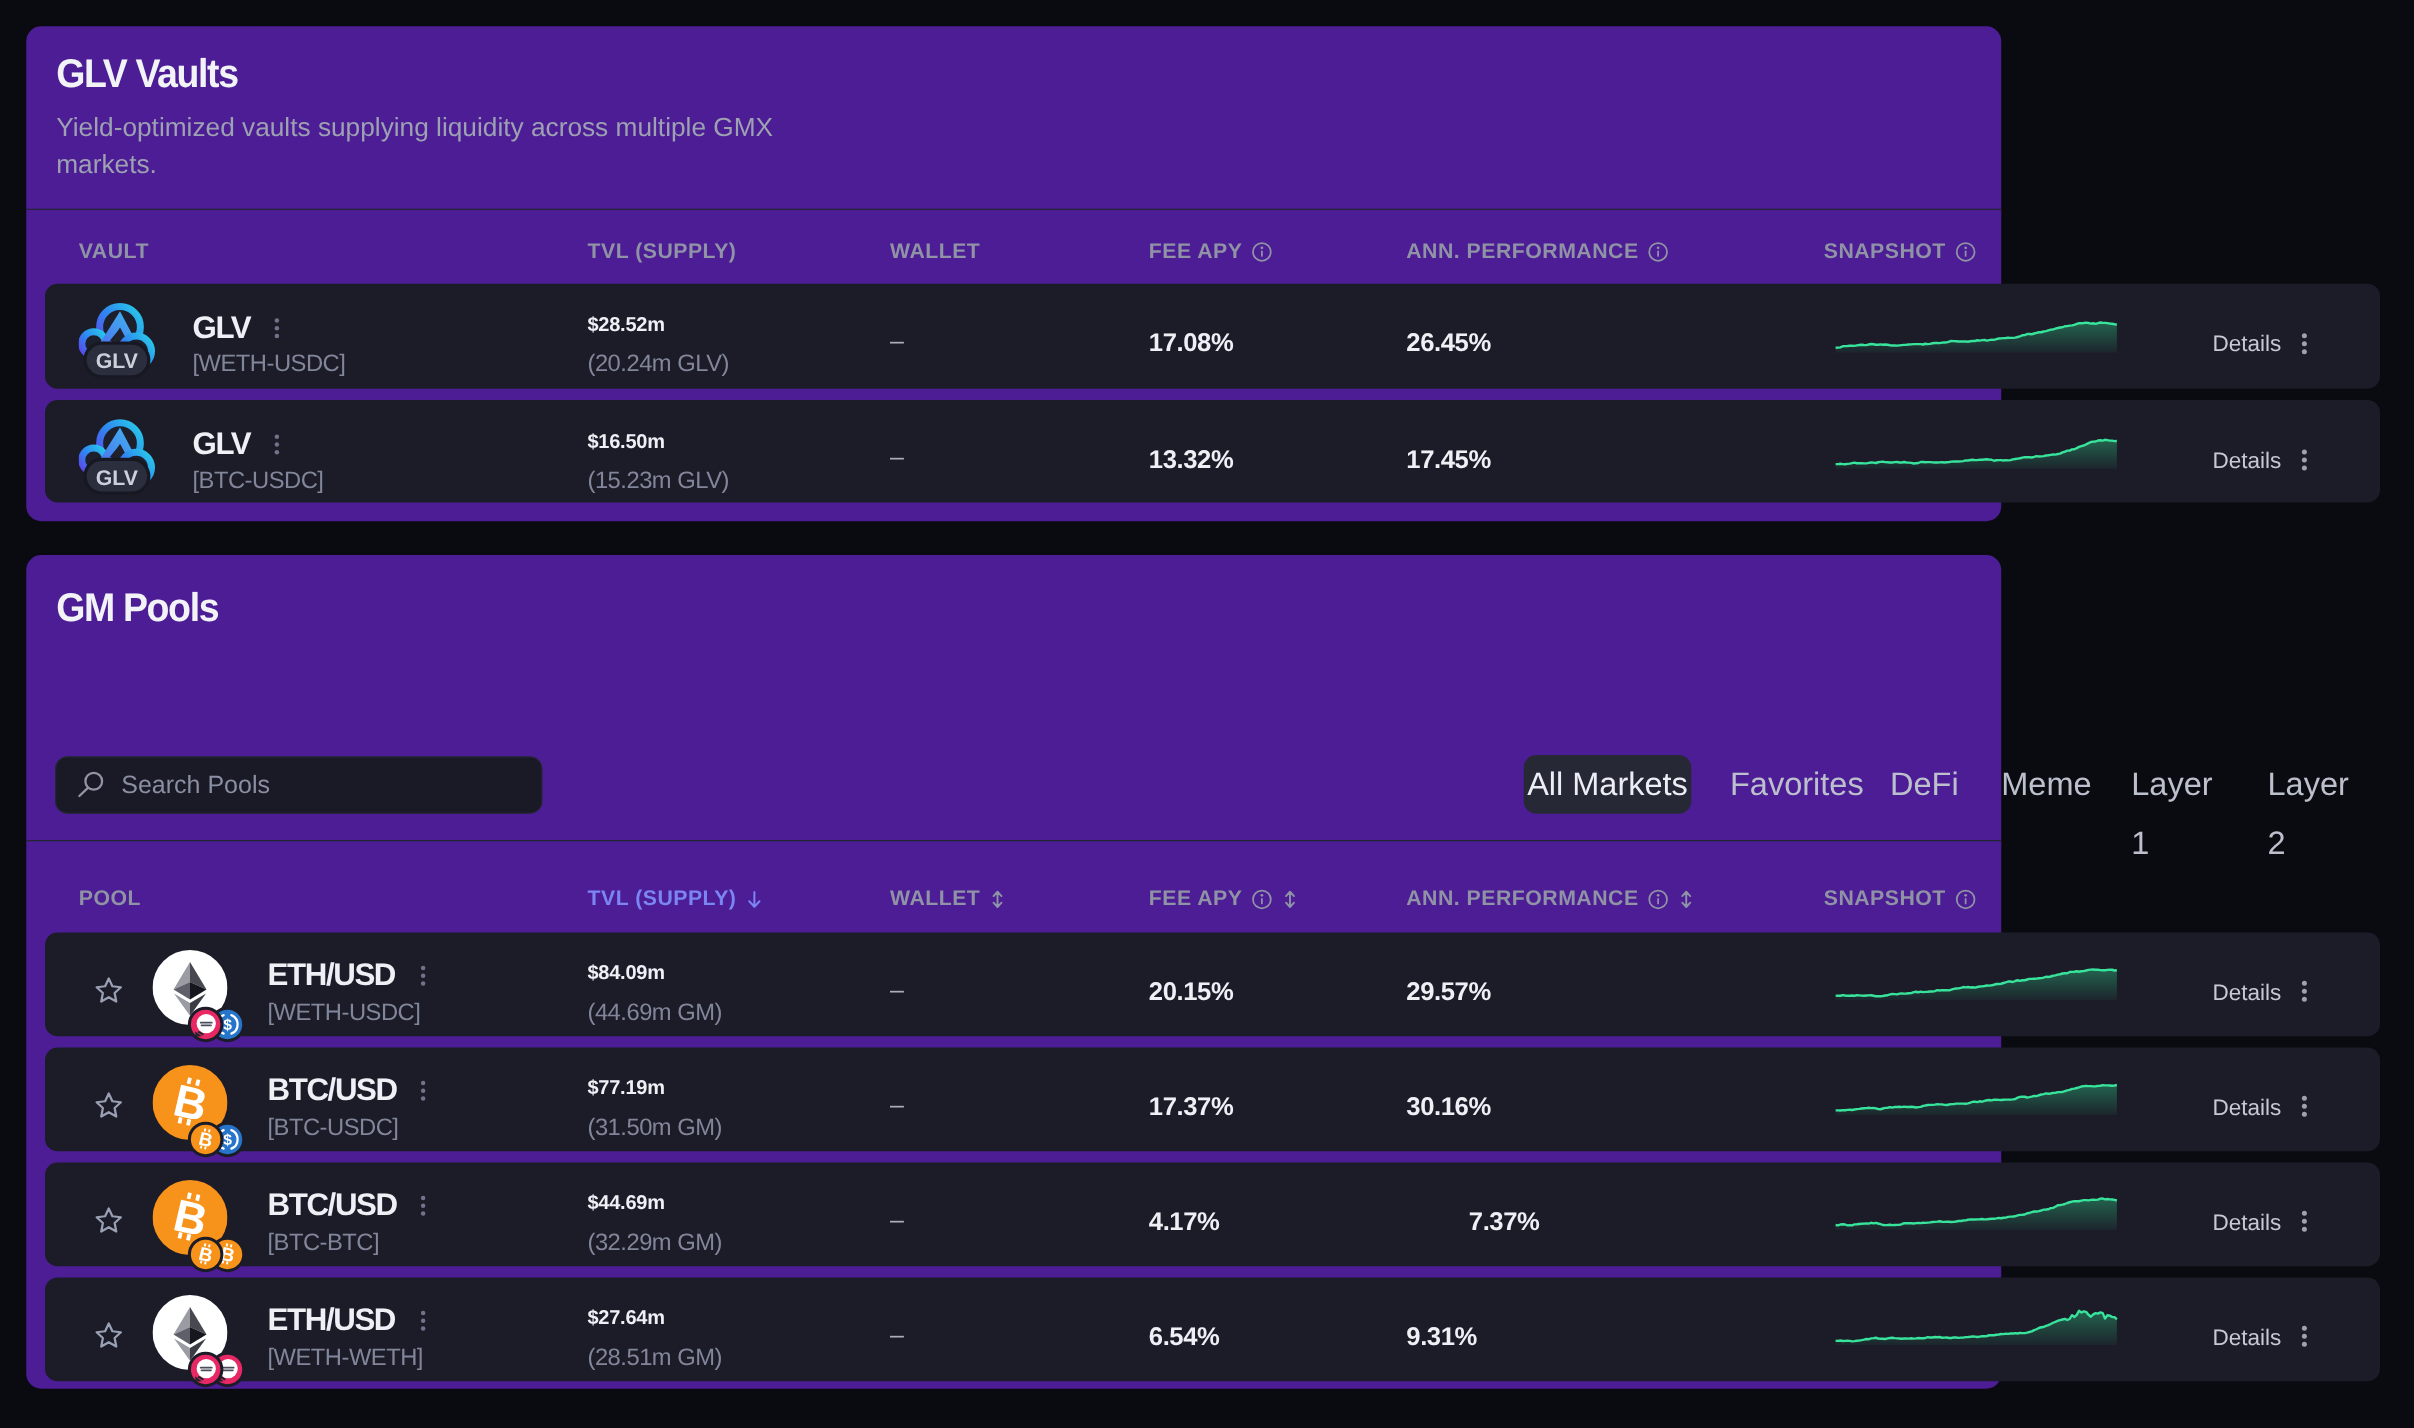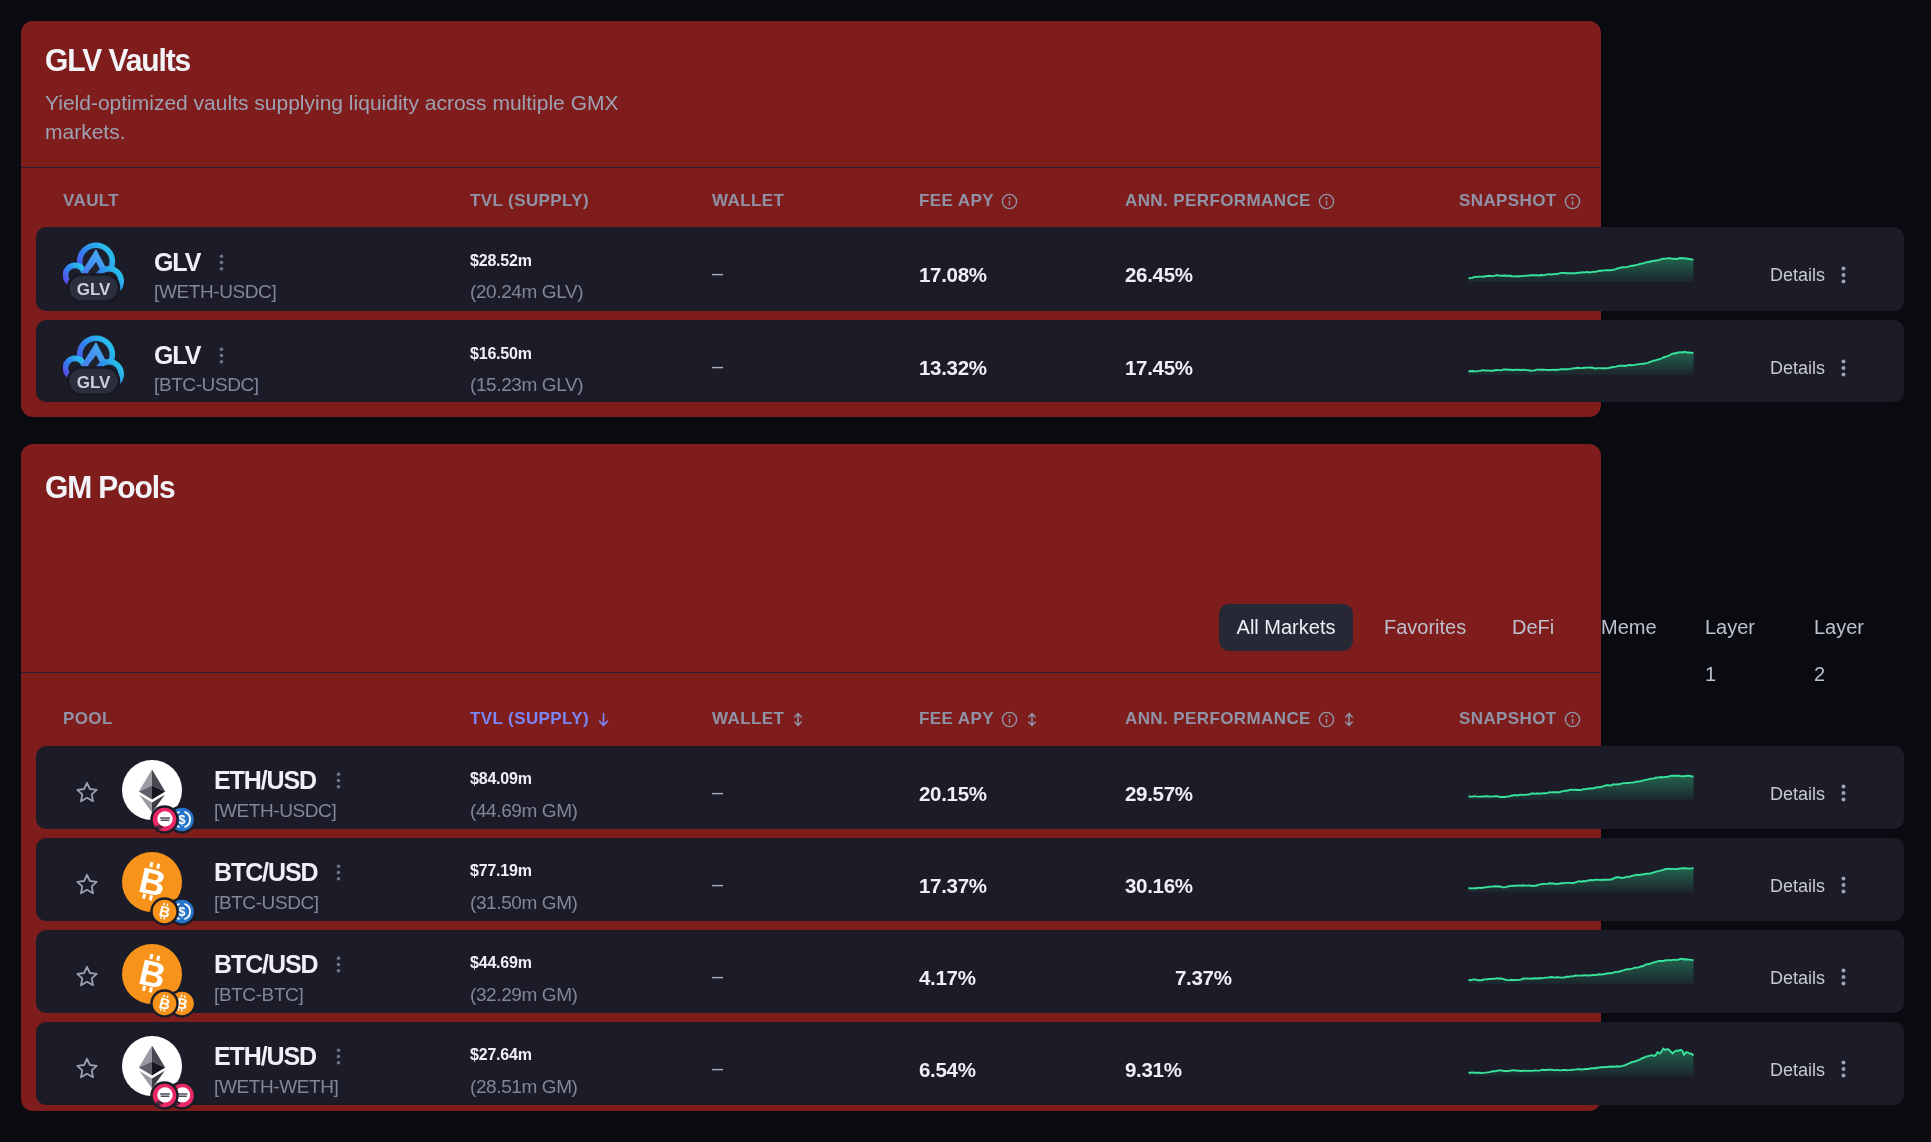--- a/index.html
+++ b/index.html
@@ -1,28 +1,28 @@
 <!DOCTYPE html>
 <html><head><meta charset="utf-8"><title>GMX Pools</title>
 <style>
 *{margin:0;padding:0;box-sizing:border-box}
 html,body{width:1931px;height:1142px;background:#0a0b11;font-family:"Liberation Sans",sans-serif;overflow:hidden;position:relative}
-.card{position:absolute;left:21px;width:1580px;background:#7f1d1d;border-radius:12px}
+.card{position:absolute;left:21px;width:1580px;background:#4c1d95;border-radius:12px}
 .title{position:absolute;left:24px;color:#f2f3f7;font-size:30px;font-weight:bold;letter-spacing:-1.1px;line-height:34px;transform:scaleY(1.07);transform-origin:left top}
 .subt{position:absolute;left:24px;color:#9da1b2;font-size:21px;line-height:29px}
 .divid{position:absolute;left:0;width:100%;height:1px;background:#232434}
 .hl{position:absolute;display:flex;align-items:center;gap:7px;color:#8f93a5;font-size:17px;font-weight:bold;letter-spacing:0.4px;height:20px;line-height:20px}
 .row{position:absolute;left:15px;width:1868px;background:#1b1c27;border-radius:10px}
 .nm{position:absolute;color:#eef0f5;font-size:25px;font-weight:bold;letter-spacing:-1.1px;line-height:25px}
 .sb{position:absolute;color:#82869a;font-size:19px;letter-spacing:-0.4px;line-height:19px}
 .tv{position:absolute;color:#eef0f5;font-size:16px;font-weight:bold;letter-spacing:-0.2px;line-height:20px}
 .pct{position:absolute;top:37px;color:#eef0f5;font-size:20.5px;font-weight:bold;letter-spacing:-0.3px;line-height:21px}
 .dash{position:absolute;top:36px;color:#aaadbc;font-size:20px;line-height:21px}
 .det{position:absolute;top:38px;color:#c6c8d3;font-size:18px;line-height:20px}
-.tab{position:absolute;top:160px;color:#bcc0cd;font-size:20px;line-height:47px}
+.tab{position:absolute;top:160px;color:#bcc0cd;font-size:26px;line-height:47px}
 </style></head>
 <body>
 <div class="card" style="top:21px;height:396px">
 <div class="title" style="top:21px">GLV Vaults</div>
 <div class="subt" style="top:67px">Yield-optimized vaults supplying liquidity across multiple GMX<br>markets.</div>
 <div class="divid" style="top:146px"></div>
 <div style="position:absolute;left:0;top:170px;width:100%;height:20px">
       <div class="hl" style="left:42px">VAULT</div>
       <div class="hl" style="left:449px">TVL (SUPPLY)</div>
       <div class="hl" style="left:691px">WALLET</div>
@@ -138,20 +138,27 @@
 <div class="det" style="left:1734px">Details</div>
 <div style="position:absolute;left:1804px;top:38px"><svg width="7" height="20" viewBox="0 0 7 20">
           <circle cx="3.5" cy="3.6" r="2.0" fill="#9da1b2"></circle>
           <circle cx="3.5" cy="10.0" r="2.0" fill="#9da1b2"></circle>
           <circle cx="3.5" cy="16.4" r="2.0" fill="#9da1b2"></circle>
         </svg></div>
 </div>
 </div>
 <div class="card" style="top:444px;height:667px">
 <div class="title" style="top:25px">GM Pools</div>
+<div style="position:absolute;left:23px;top:161px;width:390px;height:46px;background:#191a25;border:1px solid #252634;border-radius:10px">
+<div style="position:absolute;left:14px;top:9px"><svg width="24" height="24" viewBox="0 0 24 24">
+          <circle cx="16" cy="10" r="6.7" fill="none" stroke="#9295a6" stroke-width="1.8"></circle>
+          <path d="M11.3 15.3 L4.5 21.8" stroke="#9295a6" stroke-width="1.8" stroke-linecap="round"></path>
+        </svg></div>
+<div style="position:absolute;left:52px;top:0;font-size:20px;color:#8b8fa3;line-height:45px">Search Pools</div>
+</div>
 
 <div class="tab" style="left:1198px;width:134px;background:#272835;border-radius:10px;color:#eceef5;text-align:center">All Markets</div>
 <div class="tab" style="left:1363px">Favorites</div>
 <div class="tab" style="left:1491px">DeFi</div>
 <div class="tab" style="left:1580px">Meme</div>
 <div class="tab" style="left:1684px">Layer 1</div>
 <div class="tab" style="left:1793px">Layer 2</div>
 
 <div class="divid" style="top:228px"></div>
 <div style="position:absolute;left:0;top:265px;width:100%;height:20px">

